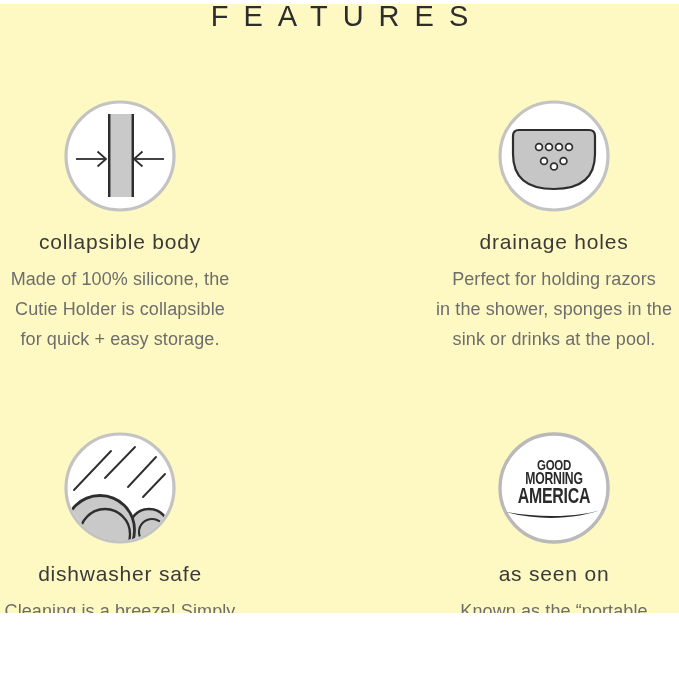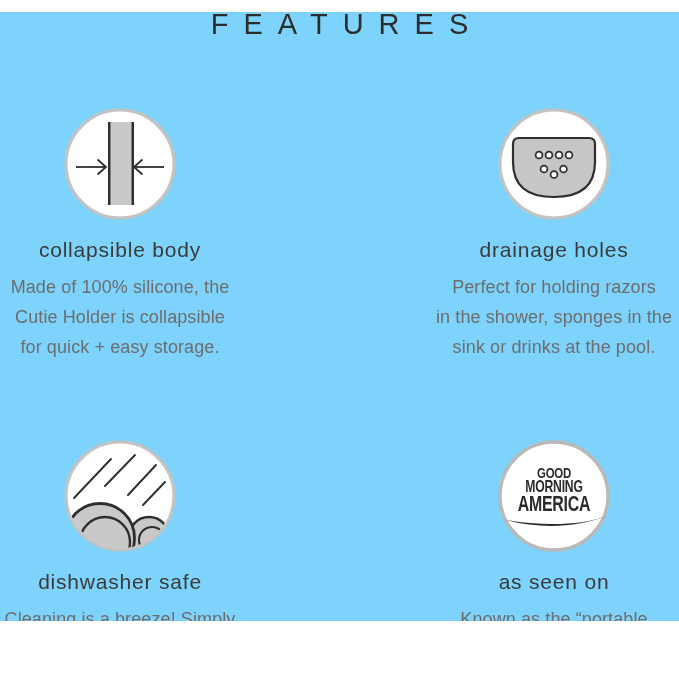--- a/index.html
+++ b/index.html
@@ -1,22 +1,22 @@
 <!DOCTYPE html>
 <html><head>
 <meta charset="utf-8">
 <style>
   html,body { margin:0; padding:0; background:#ffffff; }
   .canvas {
     position:relative;
     width:679px; height:609px;
-    background:#7dd3fc;
+    background:#fef9c3;
     font-family:"Liberation Sans", sans-serif;
     overflow:hidden;
-    margin:12px auto;
+    margin:4px auto;
   }
   .title {
     position:absolute; top:-6px; left:0; right:0;
     margin:0;
     text-align:center;
     font-size:29px; line-height:36px;
     font-weight:400;
     color:#2d2d2d;
     letter-spacing:15px;
     padding-left:15px; 

